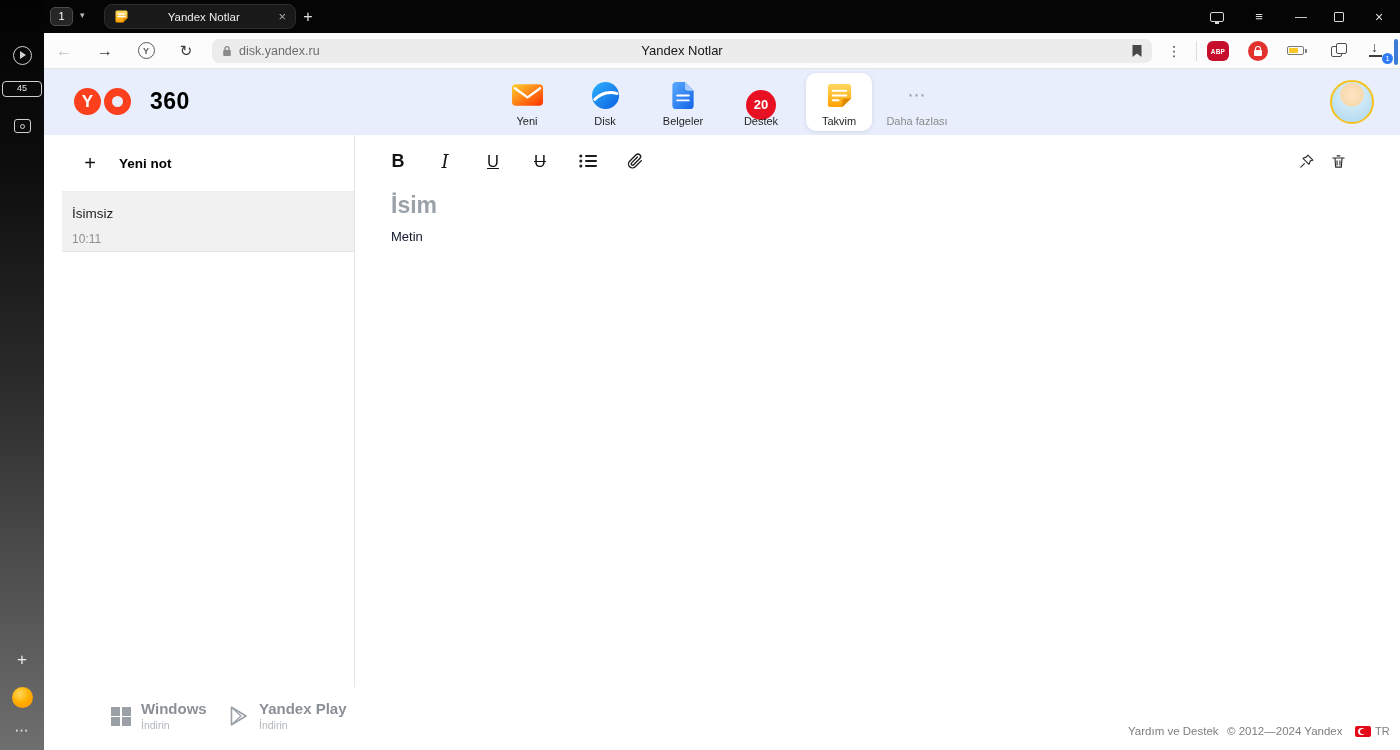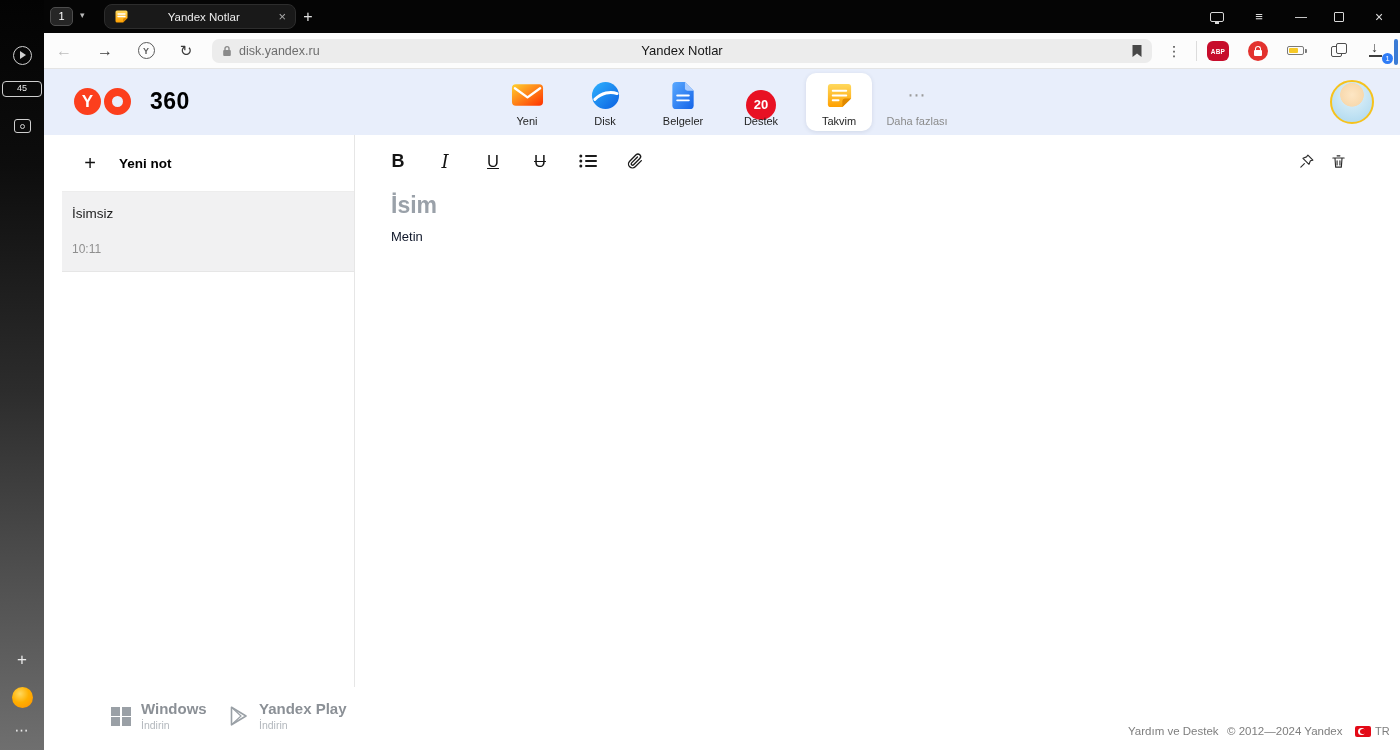--- a/index.html
+++ b/index.html
@@ -93,23 +93,23 @@
   .cal-icon { width:30px; height:30px; border-radius:50%; background:#e81123; color:#fff; font-size:13px; font-weight:bold; display:flex; align-items:center; justify-content:center;margin-top:19px; }
   .more-dots { font-size:18px; color:#9a9a9a; letter-spacing:1px; }
   .avatar { position:absolute; right:26px; top:11px; width:44px; height:44px; border-radius:50%; border:2.5px solid #f6c21c;
     background:radial-gradient(circle at 50% 32%, #fde6c4 0%, #f8d9ae 34%, #cfe9f6 36%, #a9d6ee 100%); }
 
   
   .notes-panel { position:absolute; left:18px; top:66px; width:293px; height:552px; background:#fff; border-right:1px solid #e6e6e6; }
   .new-note { height:57px; display:flex; align-items:center; padding-left:17px; border-bottom:1px solid #ededed; }
   .nn-plus { width:22px; font-size:20px; font-weight:300; color:#111; text-align:center; }
   .nn-label { margin-left:18px; font-size:13.5px; font-weight:bold; color:#000; }
-  .note-item { height:80px; background:#f1f1f2; border-bottom:1px solid #e6e6e6; padding:14px 10px 8px 10px; }
+  .note-item { height:60px; background:#f1f1f2; border-bottom:1px solid #e6e6e6; padding:14px 10px 8px 10px; }
   .note-title { font-size:13.5px; color:#1c1c1c; }
-  .note-time { font-size:12px; color:#8f8f8f; margin-top:21px; }
+  .note-time { font-size:12px; color:#8f8f8f; margin-top:11px; }
 
   
   .editor { position:absolute; left:311px; top:66px; width:1045px; height:552px; background:#fff; }
   .fmt { position:absolute; top:11px; width:26px; height:30px; display:flex; align-items:center; justify-content:center; color:#141414; }
   .fmt-b { left:30px; font-size:18px; font-weight:bold; }
   .fmt-i { left:77px; font-family:"DejaVu Serif", serif; font-style:italic; font-size:18px; }
   .fmt-u { left:125px; font-size:16.5px; text-decoration:underline; }
   .fmt-s { left:172px; font-size:16.5px; text-decoration:line-through; }
   .fmt-list { left:220px; }
   .fmt-clip { left:267px; }

